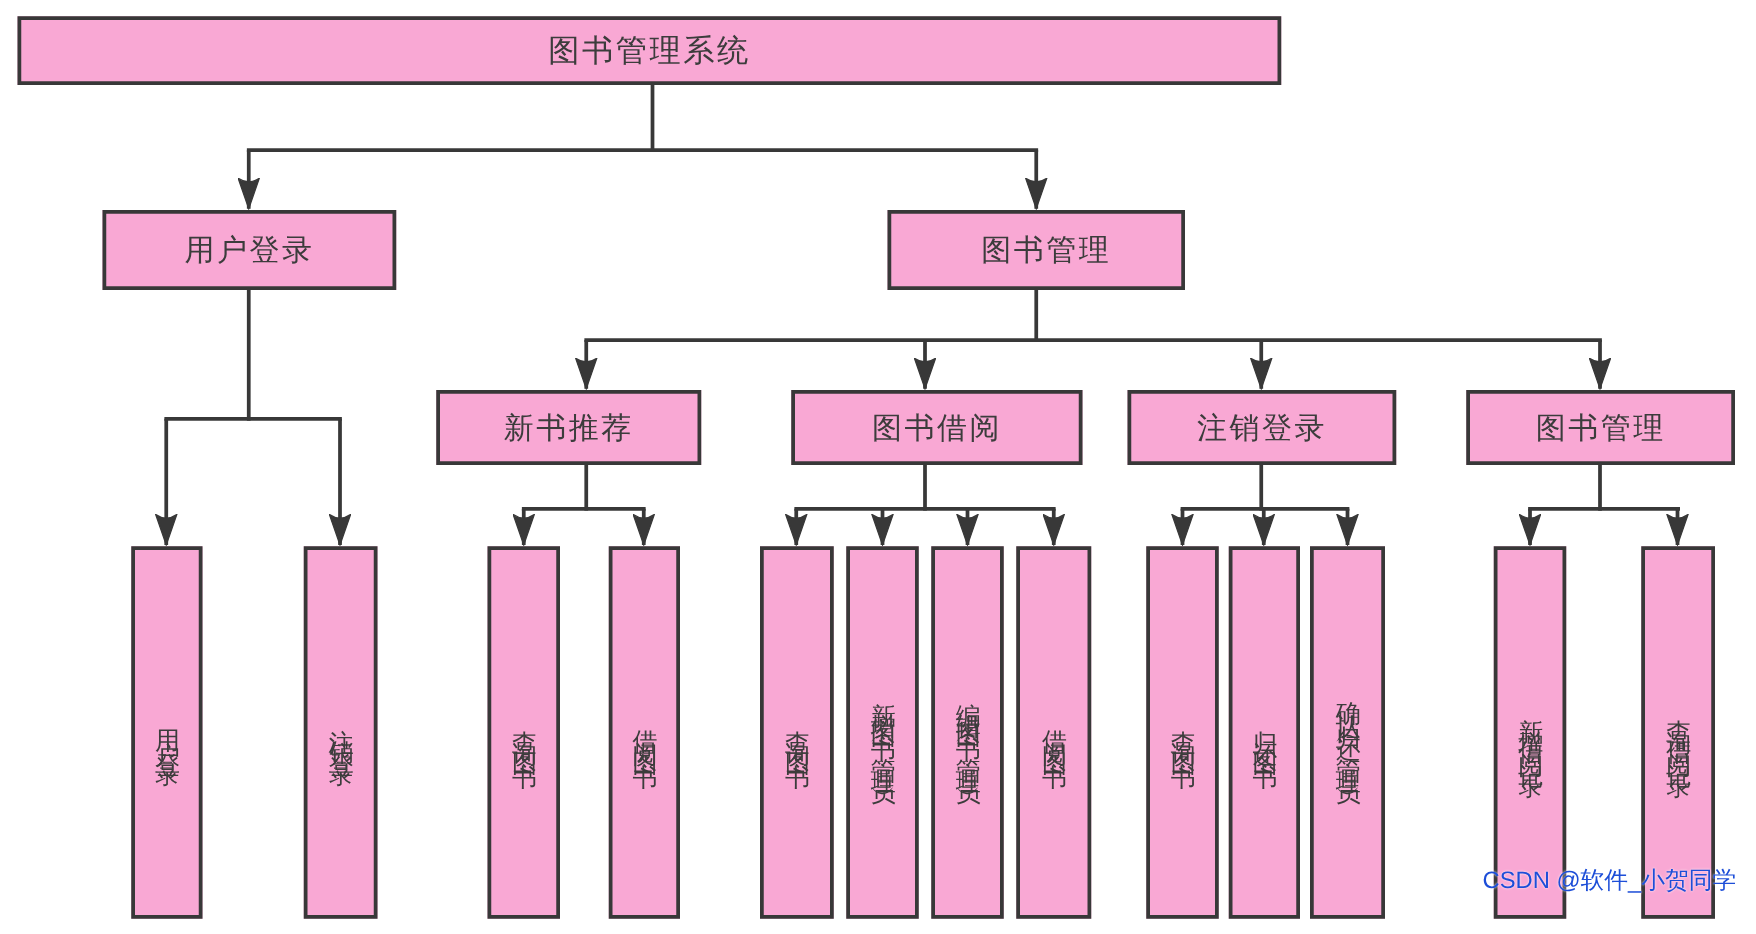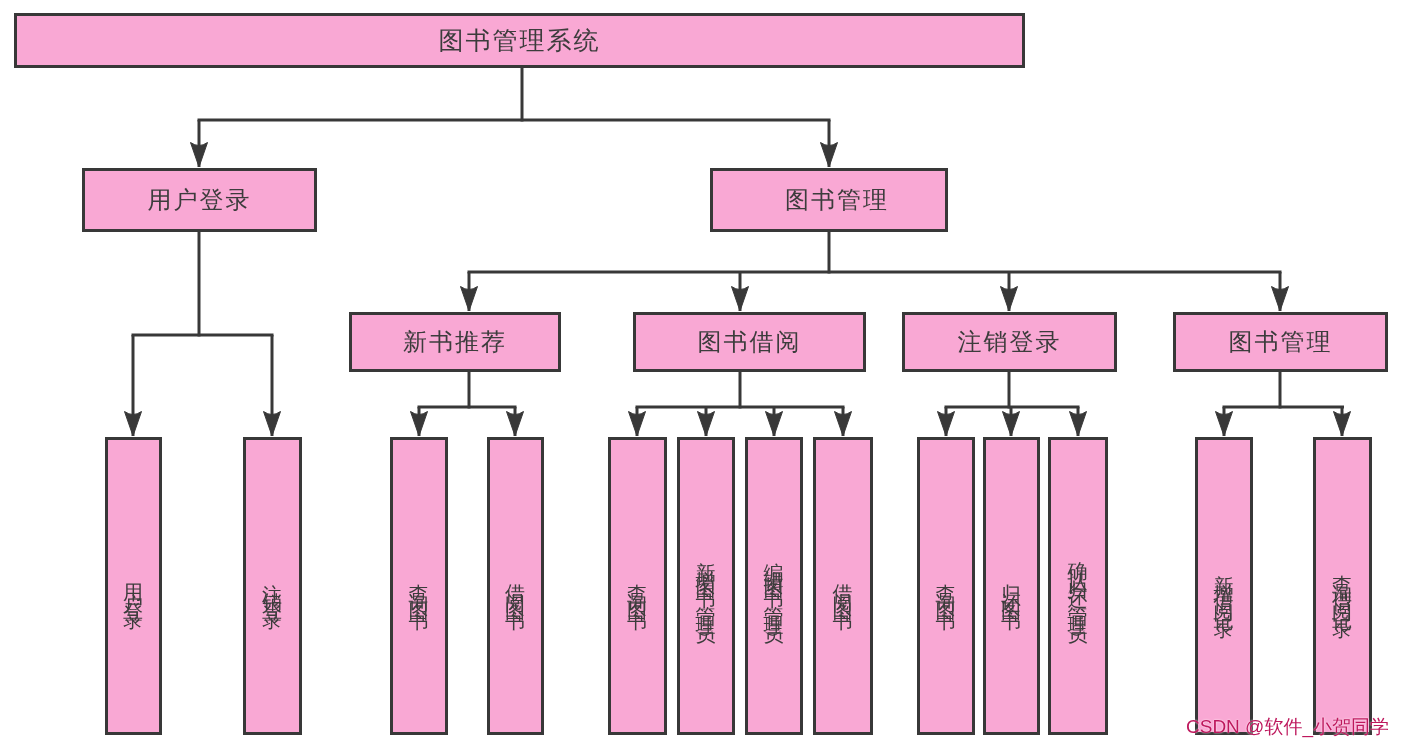--- a/index.html
+++ b/index.html
@@ -25,23 +25,23 @@
   .h{font-size:24px;letter-spacing:2px;white-space:nowrap;}
   .root{font-size:25px;}
   .v{
     writing-mode:vertical-rl;
     font-size:20px;
     letter-spacing:9px;
     line-height:1;
   }
   .watermark{
     position:absolute;
-    left:1186px;top:714px;
+    left:1186px;top:691px;
     font-size:19px;
-    color:#be185d;
+    color:#1d4ed8;
     white-space:nowrap;
     text-shadow:0 0 2px #ffffff;
     z-index:5;
   }
 </style>
 </head>
 <body>
 
 <div class="canvas">
 

